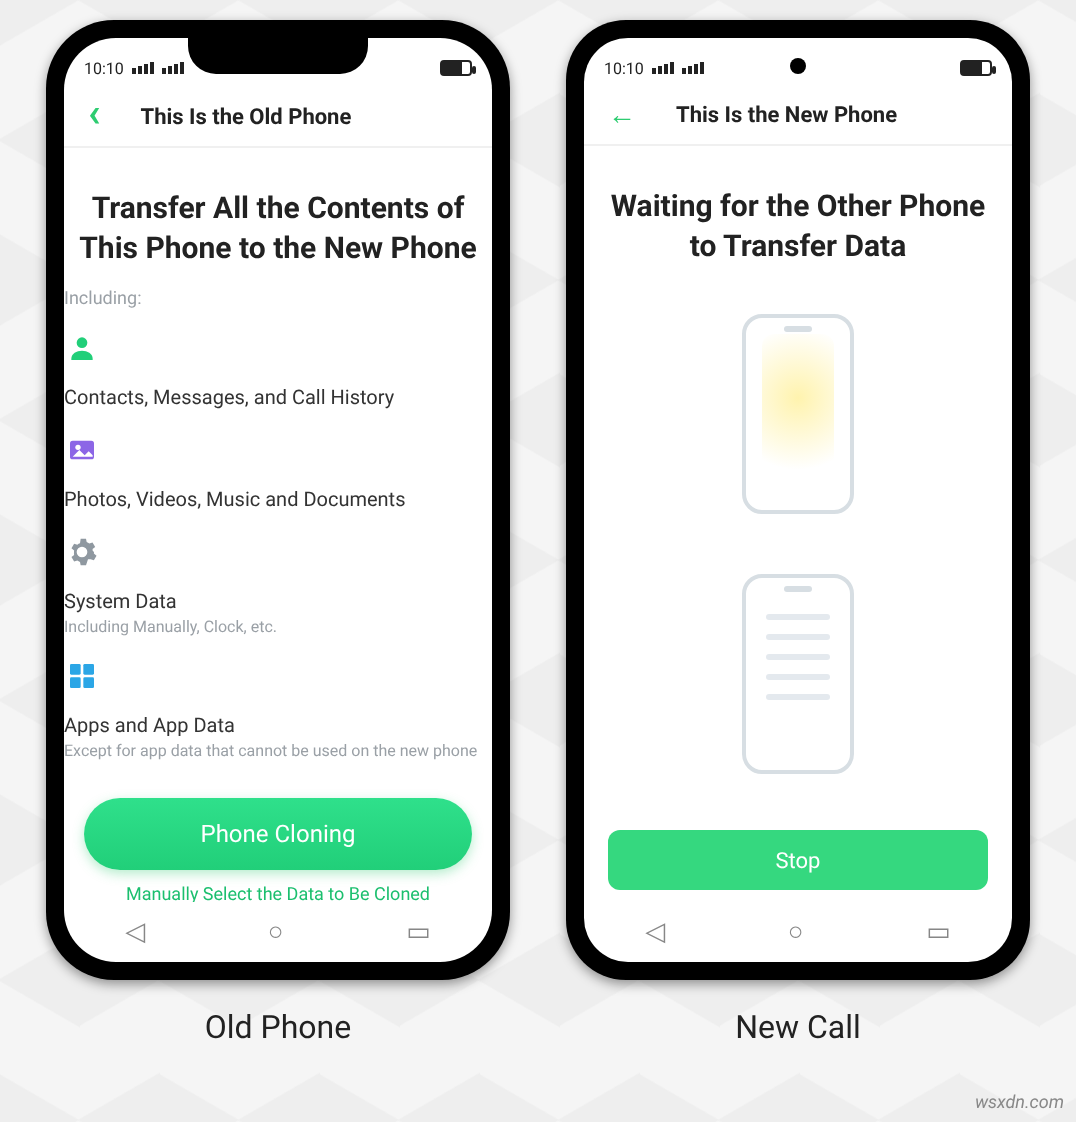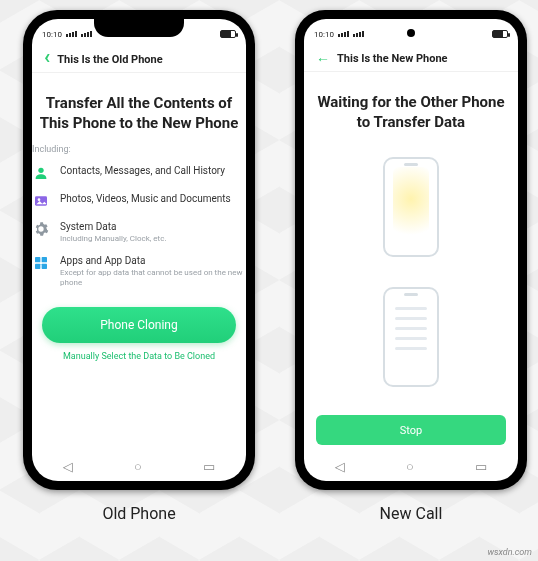--- a/index.html
+++ b/index.html
@@ -12,21 +12,21 @@
         linear-gradient(30deg, #eeeeee 12%, transparent 12.5%, transparent 87%, #eeeeee 87.5%, #eeeeee),
         linear-gradient(150deg, #eeeeee 12%, transparent 12.5%, transparent 87%, #eeeeee 87.5%, #eeeeee);
       background-size: 80px 140px;
       background-position: 0 0, 0 0, 40px 70px, 40px 70px;
       width: 538px; height: 561px;
       padding: 10px 8px 0 8px;
       display: flex;
       flex-direction: column;
     }
     .row { display:flex; gap:28px; justify-content:center; flex:1; }
-    .col { display:flex; flex-direction:column; align-items:center;margin-left:12px; }
+    .col { display:flex; flex-direction:column; align-items:center; }
 
     .device {
       width: 232px; height: 480px;
       background:#000; border-radius:34px; padding:9px;
       box-shadow: 0 2px 6px rgba(0,0,0,.4);
       position:relative;
     }
     .screen {
       width:100%; height:100%;
       background:#fff; border-radius:26px;
@@ -53,34 +53,34 @@
     .sb-left { display:flex; align-items:center; gap:4px; }
     .sb-right { display:flex; align-items:center; gap:3px; }
     .sig { display:inline-flex; gap:1px; align-items:flex-end; }
     .sig i { width:2px; background:#222; display:inline-block; }
     .sig i:nth-child(1){height:3px}.sig i:nth-child(2){height:4px}.sig i:nth-child(3){height:5px}.sig i:nth-child(4){height:6px}
     .batt { width:16px; height:8px; border:1px solid #222; border-radius:2px; position:relative; }
     .batt::after { content:""; position:absolute; right:-3px; top:2px; width:2px; height:4px; background:#222; border-radius:1px; }
     .batt i { display:block; width:70%; height:100%; background:#222; }
 
     .titlebar {
-      display:flex; align-items:flex-end; gap:7px;
+      display:flex; align-items:center; gap:20px;
       padding:4px 12px 6px;
     }
     .back { color:#2ecc71; font-size:14px; font-weight:bold; }
     .back.arrow::before { content:"←"; }
     .back.chev::before { content:"‹"; font-size:20px; line-height:14px; }
     .title { font-size:11px; font-weight:700; color:#222; }
     .sep { height:1px; background:#f0f0f0; margin:0 0 6px; }
 
     .content { flex:1; padding:6px 0 0; overflow:hidden; }
     .h1 { font-size:15px; font-weight:700; color:#222; text-align:center; line-height:1.35; margin:8px 6px 10px; }
     .sub { font-size:9px; color:#9aa0a6; margin:6px 0 8px; }
 
-    .item { display:flex; gap:10px; margin:10px 0; }
+    .item { display:flex; gap:10px; margin:10px 0;flex-direction:column; }
     .ic { width:18px; height:18px; flex:none; display:flex; align-items:center; justify-content:center; }
     .txt { font-size:10px; color:#444; line-height:1.3; }
     .txt .ttl { display:block; color:#333; }
     .txt .desc { font-size:8px; color:#9aa0a6; display:block; margin-top:1px; }
 
     .cta {
       margin:18px 10px 6px; height:36px;
       background:linear-gradient(#2fe08b,#21cf79);
       border-radius:20px; color:#fff; font-size:12px;
       display:flex; align-items:center; justify-content:center;

